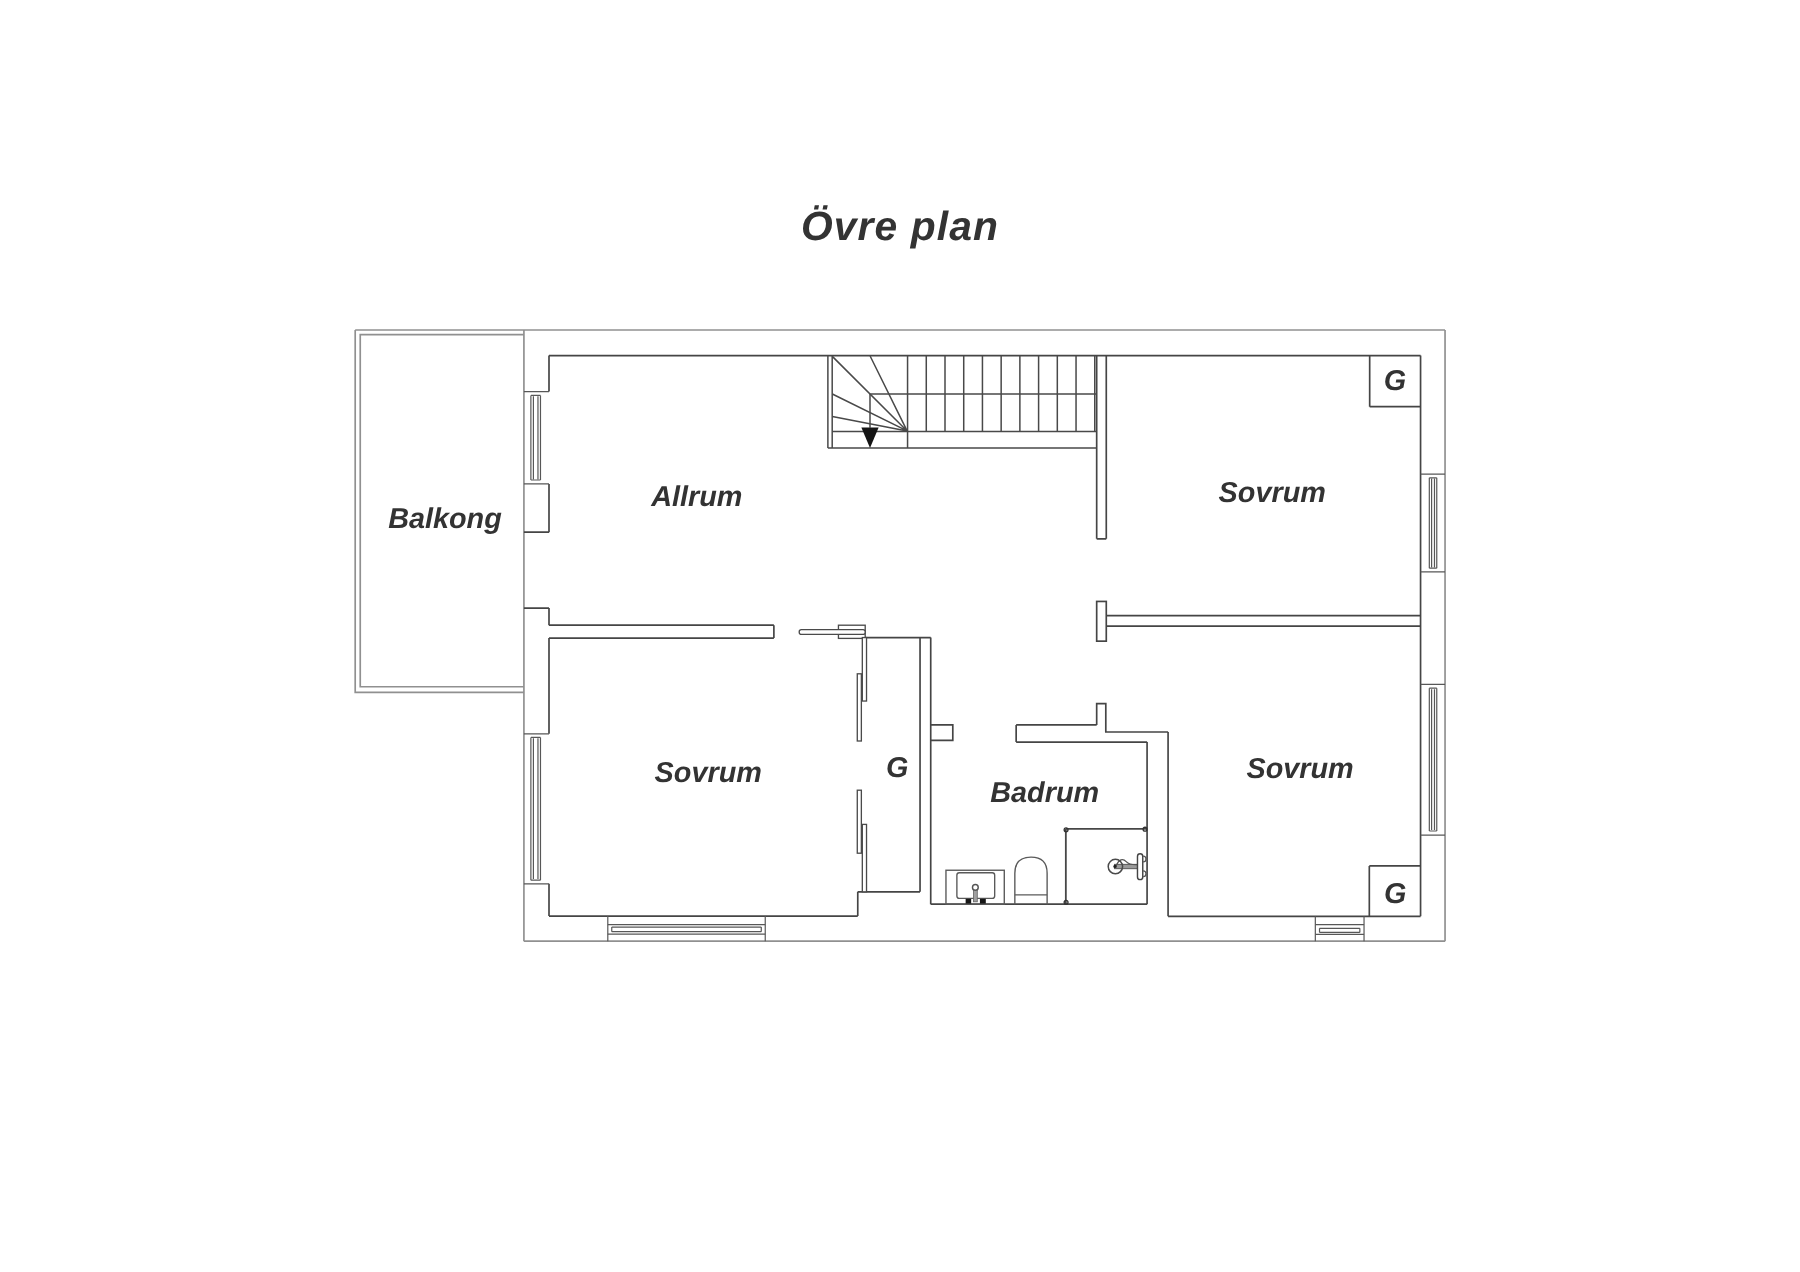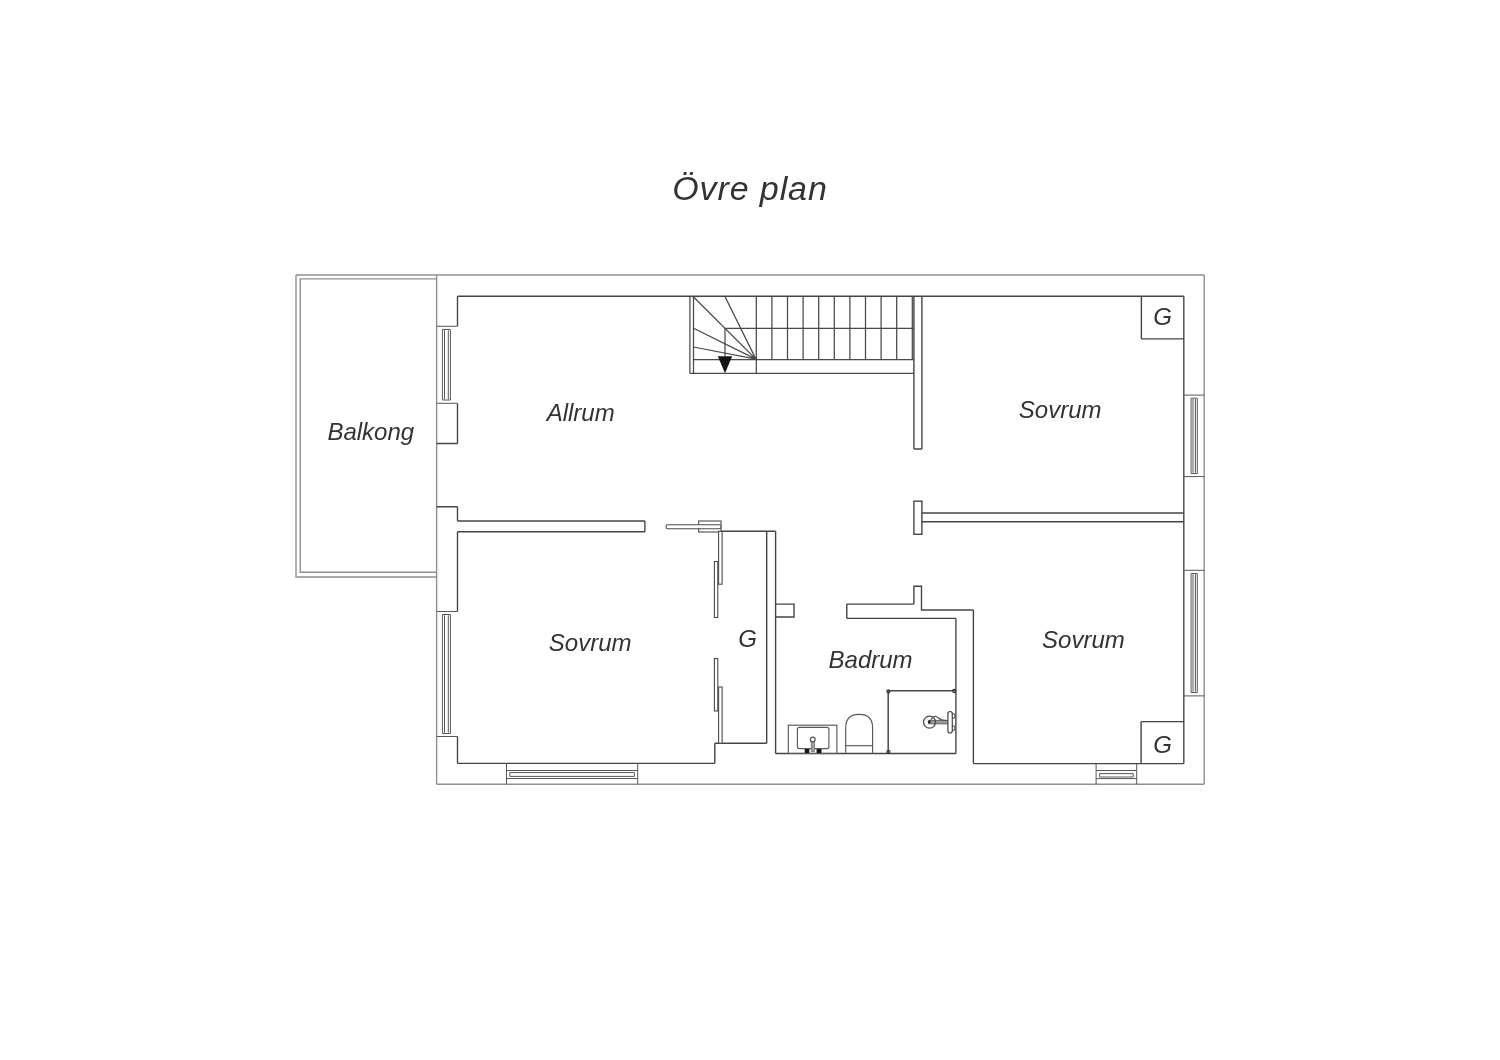--- a/index.html
+++ b/index.html
@@ -1,16 +1,16 @@
 <!DOCTYPE html>
 <html><head>
 <meta charset="utf-8">
 <style>
   html,body{margin:0;padding:0;background:#ffffff;}
-  .wrap{width:1500px;height:827px;position:relative;background:#fff;}
+  .wrap{width:1500px;height:827px;position:relative;background:#fff;font-weight:bold;}
   text{font-family:"Liberation Sans", sans-serif;font-style:italic;fill:#333333;}
 </style>
 </head>
 <body>
 <div class="wrap">
 <svg width="1500" height="1060" viewBox="0 0 1500 1060">
 <rect x="0" y="0" width="1500" height="1060" fill="#ffffff"></rect>
 
 <text x="750" y="200.4" font-size="34" letter-spacing="0.9" text-anchor="middle">Övre plan</text>
 

